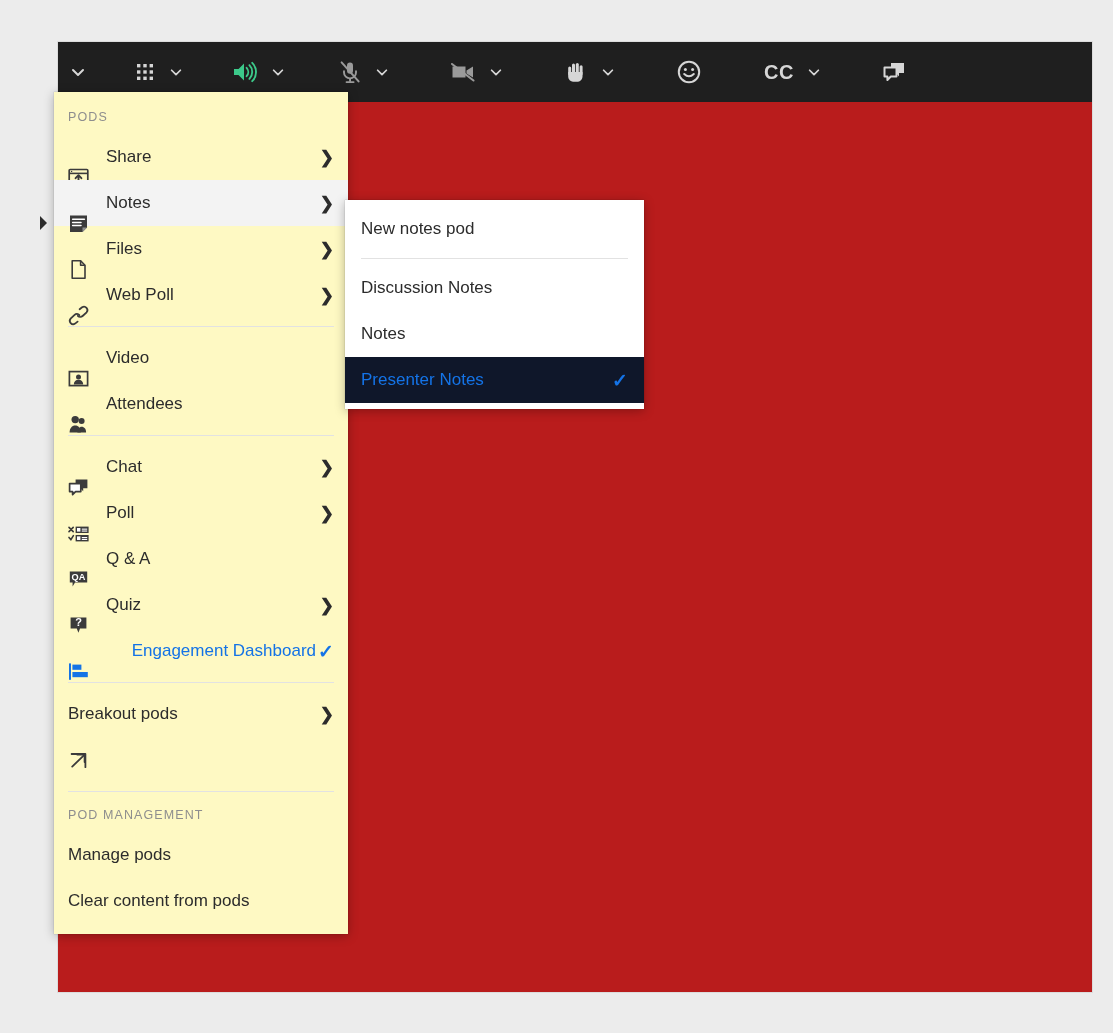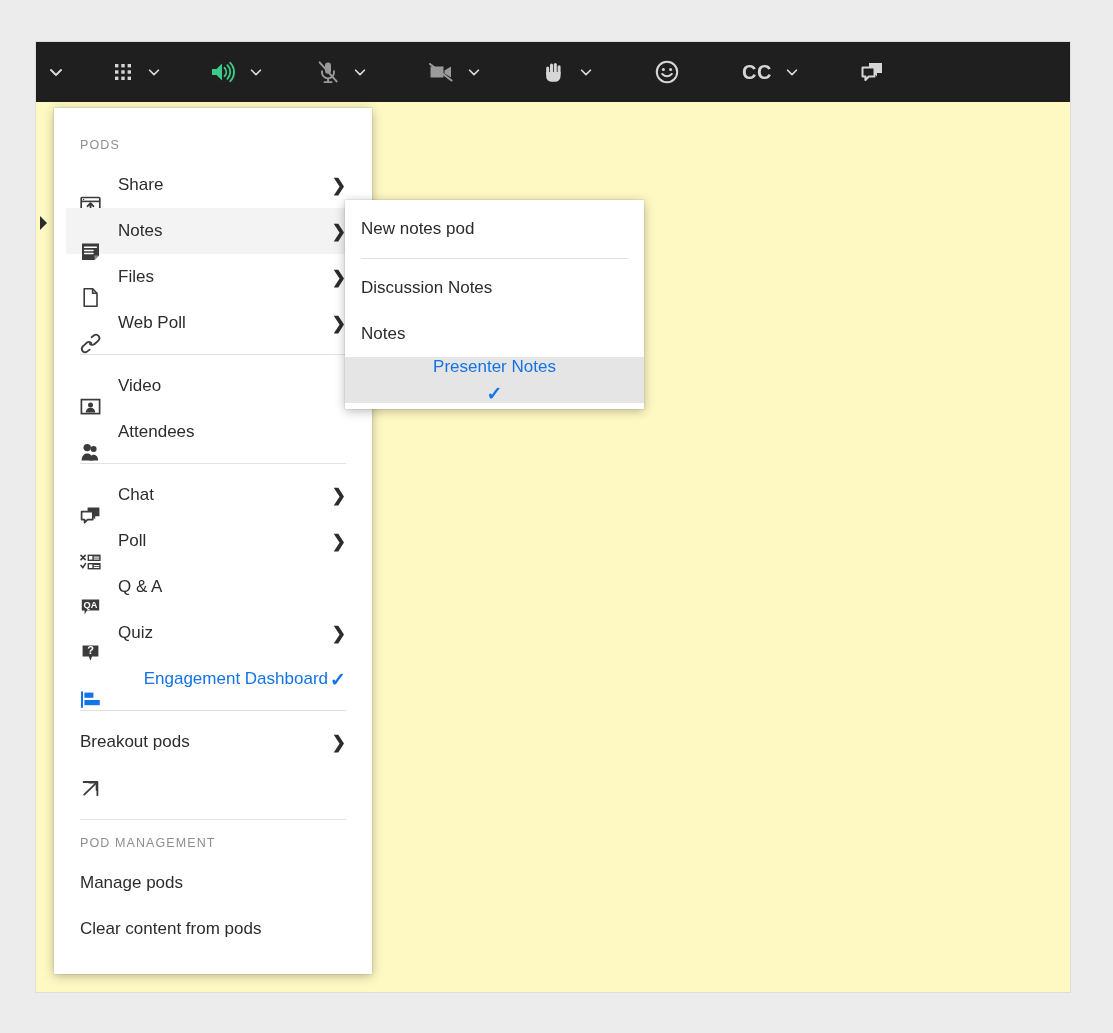--- a/index.html
+++ b/index.html
@@ -12,25 +12,25 @@
     background: #ececec;
     font-family: "Liberation Sans", sans-serif;
     overflow: hidden;
     position: relative;
     -webkit-font-smoothing: antialiased;
   }
 
   
   #app-window {
     position: absolute;
-    left: 36px;
+    left: 58px;
     top: 42px;
     width: 1034px;
     height: 950px;
-    background: #fef9c3;
+    background: #b91c1c;
     box-shadow: 0 0 0 1px #dcdcdc;
   }
 
   
   #toolbar {
     position: absolute;
     left: 0;
     top: 0;
     width: 1034px;
     height: 60px;
@@ -68,25 +68,25 @@
     font-size: 20px;
     font-weight: 700;
     letter-spacing: 0.5px;
     font-family: "Liberation Sans", sans-serif;
   }
 
   
   #pods-menu {
     position: absolute;
     left: 54px;
-    top: 108px;
+    top: 92px;
     width: 294px;
-    background: #ffffff;
+    background: #fef9c3;
     box-shadow: 0 2px 10px rgba(0,0,0,0.28), 0 0 1px rgba(0,0,0,0.3);
-    padding: 12px;
+    padding: 0;
     z-index: 20;
   }
   #notes-submenu {
     position: absolute;
     left: 345px;
     top: 200px;
     width: 299px;
     background: #ffffff;
     box-shadow: 0 2px 10px rgba(0,0,0,0.28), 0 0 1px rgba(0,0,0,0.3);
     z-index: 30;
@@ -159,22 +159,21 @@
     align-items: center;
     height: 46px;
     padding: 0 16px 0 16px;
     font-size: 17px;
     color: #2c2c2c;
     cursor: pointer;
     box-sizing: border-box;
   }
   .sub-item.active {
     color: #1473e6;
-    background: #e5e5e5;
-    flex-direction: column;
+    background: #0f172a;
   }
   .sub-item .sub-label { flex: 1; white-space: nowrap; }
   .sub-sep {
     height: 1px;
     background: #e2e2e2;
     margin: 6px 16px;
   }
 
   
   #menu-pointer {

